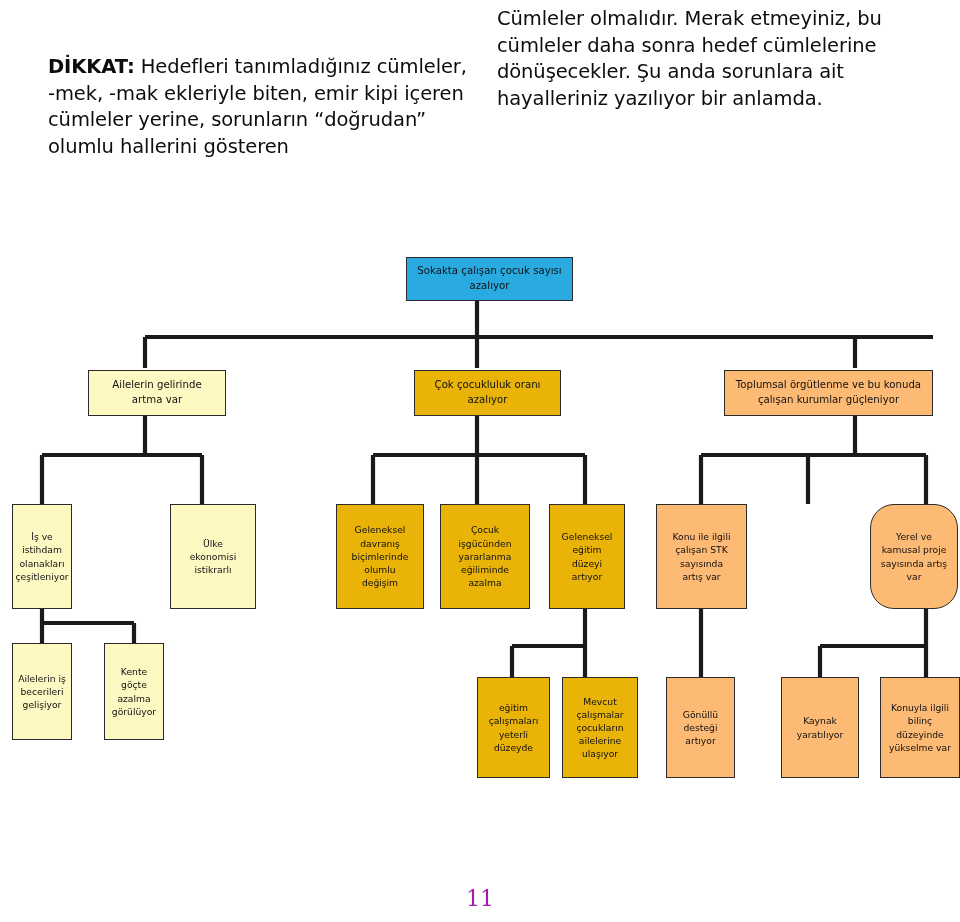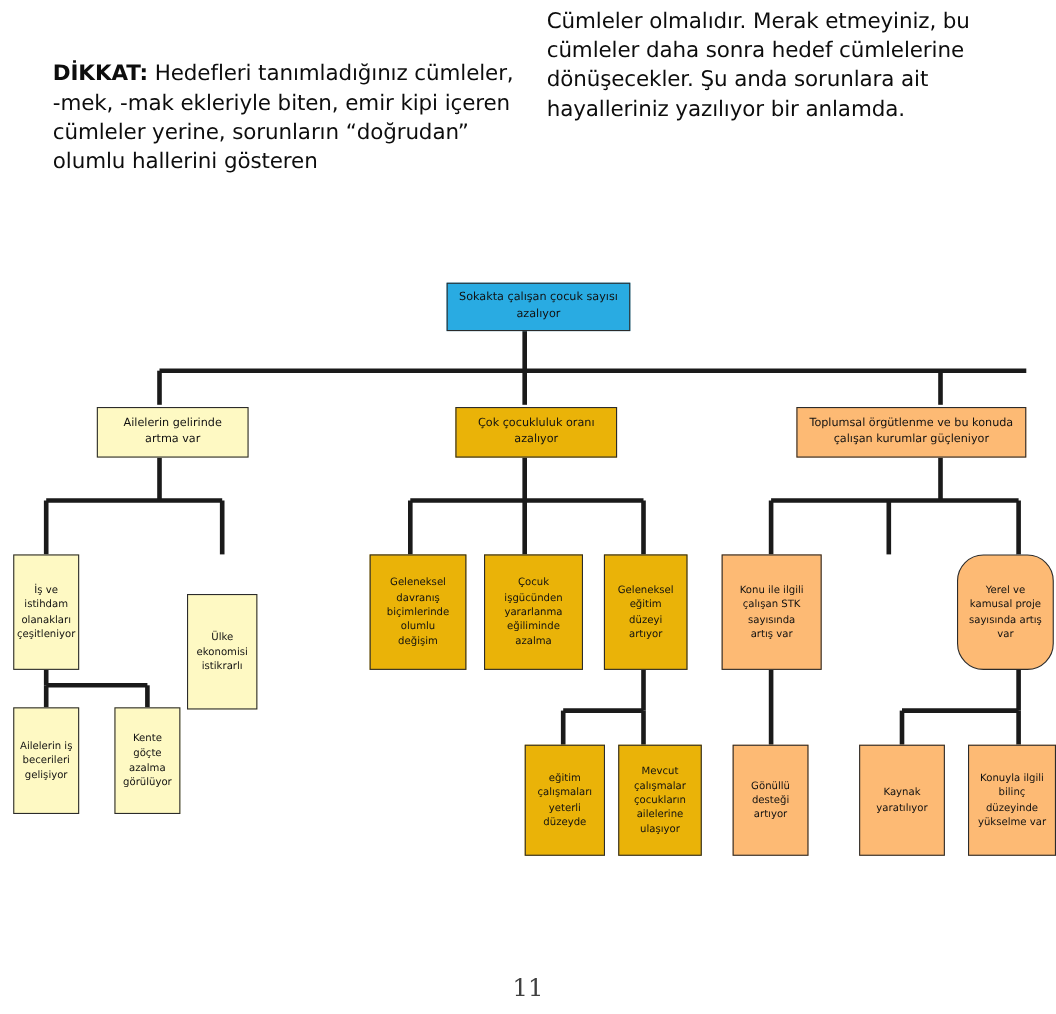--- a/index.html
+++ b/index.html
@@ -81,21 +81,21 @@
 
   
   .page-number {
     position: absolute;
     left: 0;
     top: 886px;
     width: 960px;
     text-align: center;
     font-family: "DejaVu Serif", serif;
     font-size: 22px;
-    color: #404040;
+    color: #a21caf;
   }
 </style>
 </head>
 <body>
 
 <div id="stage">
 
   <div class="note note-left"><span class="lead">DİKKAT:</span><span> Hedefleri tanımladığınız cümleler, -mek, -mak ekleriyle biten, emir kipi içeren cümleler yerine, sorunların “doğrudan” olumlu hallerini gösteren</span></div>
 
   <div class="note note-right">Cümleler olmalıdır. Merak etmeyiniz, bu cümleler daha sonra hedef cümlelerine dönüşecekler. Şu anda sorunlara ait hayalleriniz yazılıyor bir anlamda.</div>
@@ -152,21 +152,21 @@
 artma var</div>
   <div class="node green fs10" style="left:414px; top:370px; width:147px; height:46px;">Çok çocukluluk oranı
 azalıyor</div>
   <div class="node orange fs10" style="left:724px; top:370px; width:209px; height:46px;">Toplumsal örgütlenme ve bu konuda
 çalışan kurumlar güçleniyor</div>
 
   <div class="node yellow fs9" style="left:12px;  top:504px; width:60px;  height:105px;">İş ve
 istihdam
 olanakları
 çeşitleniyor</div>
-  <div class="node yellow fs9" style="left:170px; top:504px; width:64px;  height:105px;margin-top:36px;">Ülke
+  <div class="node yellow fs9" style="left:170px; top:504px; width:86px;  height:105px;">Ülke
 ekonomisi
 istikrarlı</div>
 
   <div class="node green fs9" style="left:336px; top:504px; width:88px;  height:105px;">Geleneksel
 davranış
 biçimlerinde
 olumlu
 değişim</div>
   <div class="node green fs9" style="left:440px; top:504px; width:90px;  height:105px;">Çocuk
 işgücünden

